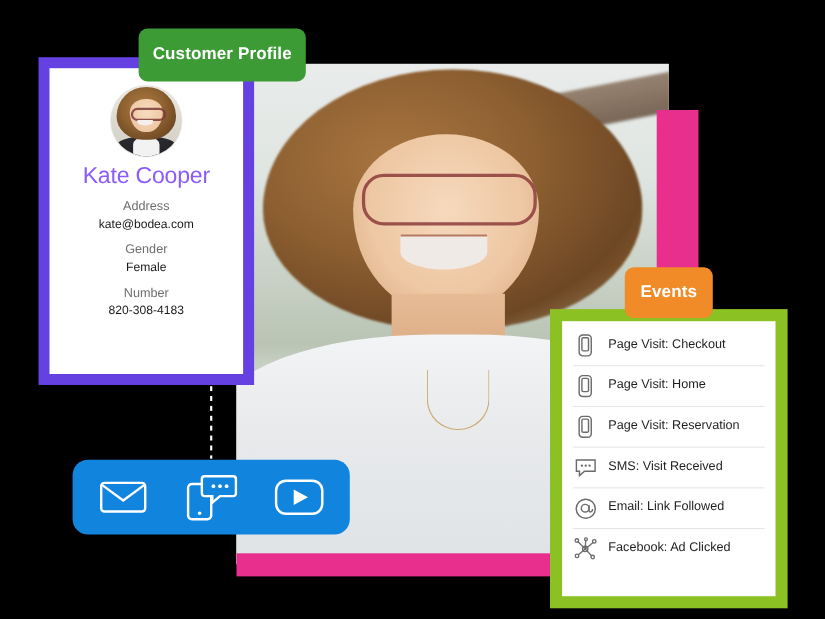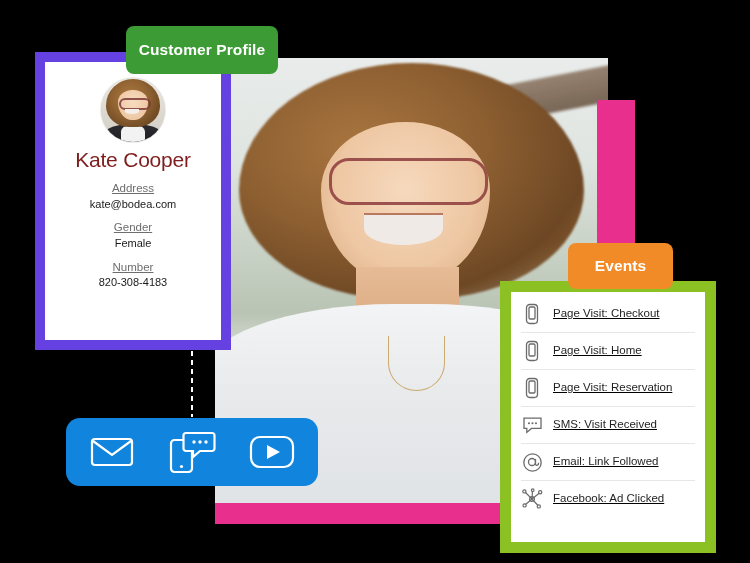--- a/index.html
+++ b/index.html
@@ -192,31 +192,30 @@
   }
   .av-shirt {
     position:absolute; left:32%; top:74%; width:36%; height:30%;
     border-radius: 40% 40% 0 0 / 34% 34% 0 0;
     background:#f2f2f2;
   }
 
   .profile-name {
     font-size: 21px;
     font-weight: 400;
-    color: #7f1d1d;
+    color: #8b5cf6;
     letter-spacing: -0.2px;
     margin: 2px 0 10px;
     line-height: 1.1;
   }
   .field { margin-bottom: 9px; }
   .field-label {
     font-size: 11.5px;
     color: #6e6e6e;
     line-height: 1.35;
-    text-decoration: underline;
   }
   .field-value {
     font-size: 11px;
     color: #1a1a1a;
     line-height: 1.35;
   }
 
   
   .badge {
     position: absolute;
@@ -231,21 +230,21 @@
   .badge-profile {
     left: 126px;
     top: 26px;
     width: 152px;
     height: 48px;
     font-size: 15.5px;
   }
   .badge-events {
     left: 568px;
     top: 243px;
-    width: 105px;
+    width: 80px;
     height: 46px;
     font-size: 15.5px;
   }
 
   
   .dashed {
     position: absolute;
     left: 191px;
     top: 351px;
     width: 2px;
@@ -290,21 +289,20 @@
     box-sizing: border-box;
     padding: 4px 10px;
     overflow: hidden;
   }
   .event-row {
     display: flex;
     align-items: center;
     height: 36px;
     border-bottom: 1px solid #e6e6e6;
     gap: 10px;
-    text-decoration: underline;
   }
   .event-row:last-child { border-bottom: none; }
   .event-icon {
     width: 22px;
     height: 22px;
     flex: none;
     display: flex;
     align-items: center;
     justify-content: center;
   }

